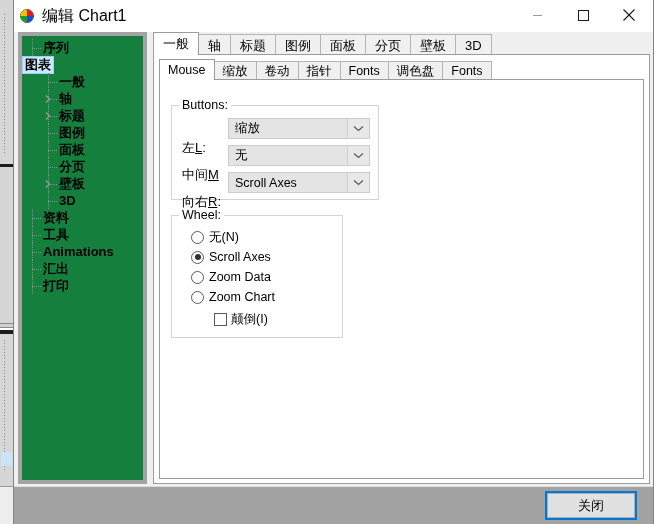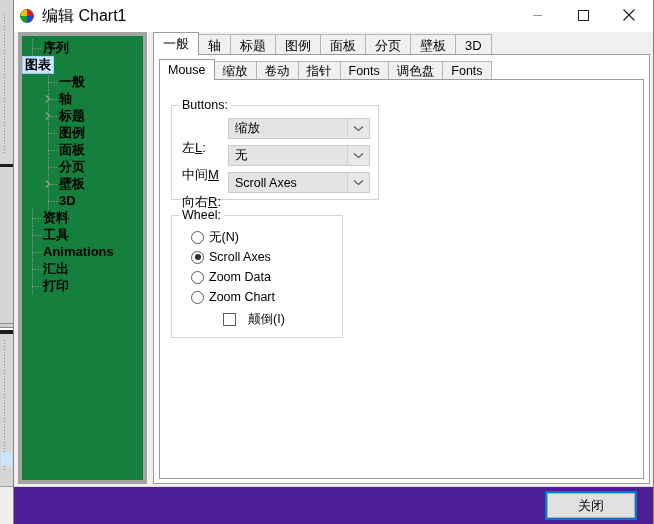--- a/index.html
+++ b/index.html
@@ -415,21 +415,21 @@
     font-size: 12.5px;
     color: #000000;
     white-space: nowrap;
   }
 
   
   .footer {
     position: absolute;
     left: 0; top: 486px;
     width: 639px; height: 37px;
-    background: #4c1d95;
+    background: #a3a3a3;
     border-top: 1px solid #dcdcdc;
   }
   .close-btn {
     position: absolute;
     right: 18px; top: 6px;
     width: 88px; height: 25px;
     background: #e1e1e1;
     border: 1px solid #adadad;
     outline: 2px solid #0078d7;
     outline-offset: 0px;
@@ -681,21 +681,21 @@
             </div>
             <div class="radio-row" style="left:19px; top:51px;">
               <span class="radio" id="wheel-radio-2"></span>
               <span class="radio-label">Zoom Data</span>
             </div>
             <div class="radio-row" style="left:19px; top:71px;justify-content:space-between;">
               <span class="radio" id="wheel-radio-3"></span>
               <span class="radio-label">Zoom Chart</span>
             </div>
 
-            <div class="check-row" style="left:51px; top:93px;gap:8px;">
+            <div class="check-row" style="left:42px; top:93px;">
               <span class="checkbox"></span>
               <span class="check-label">颠倒(I)</span>
             </div>
           </div>
 
         </div>
       </div>
     </div>
 
     <div class="footer">

